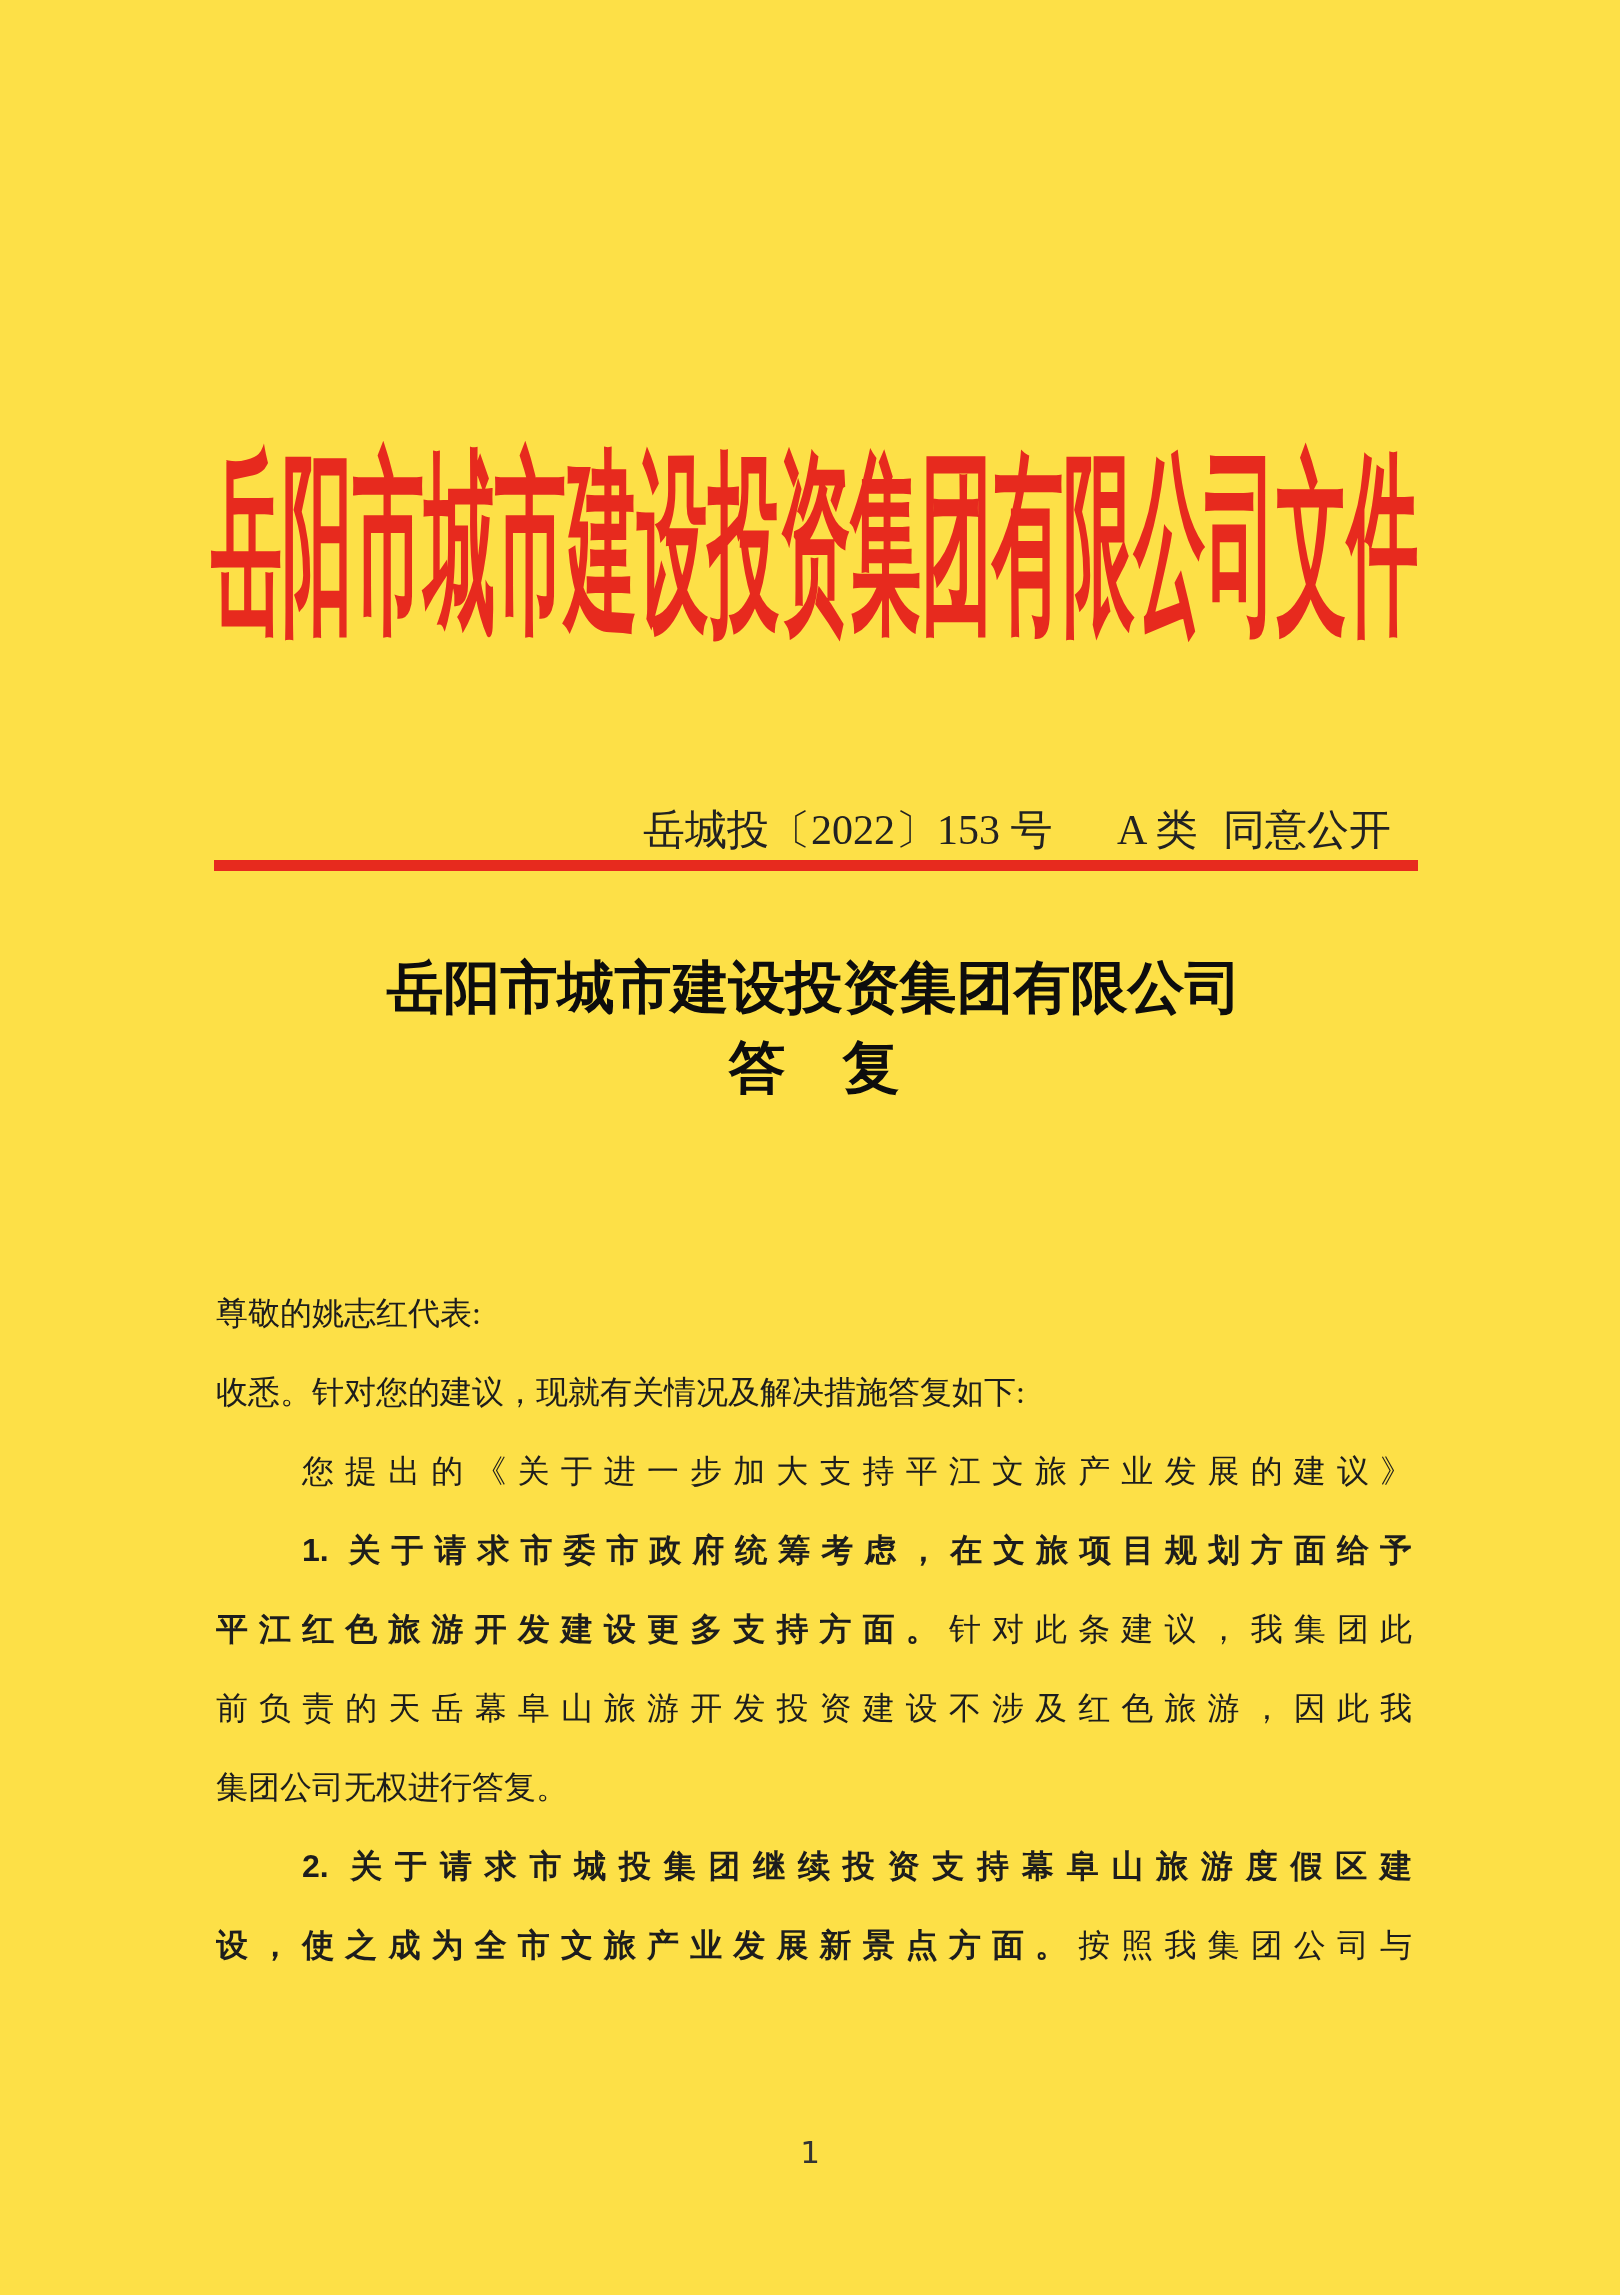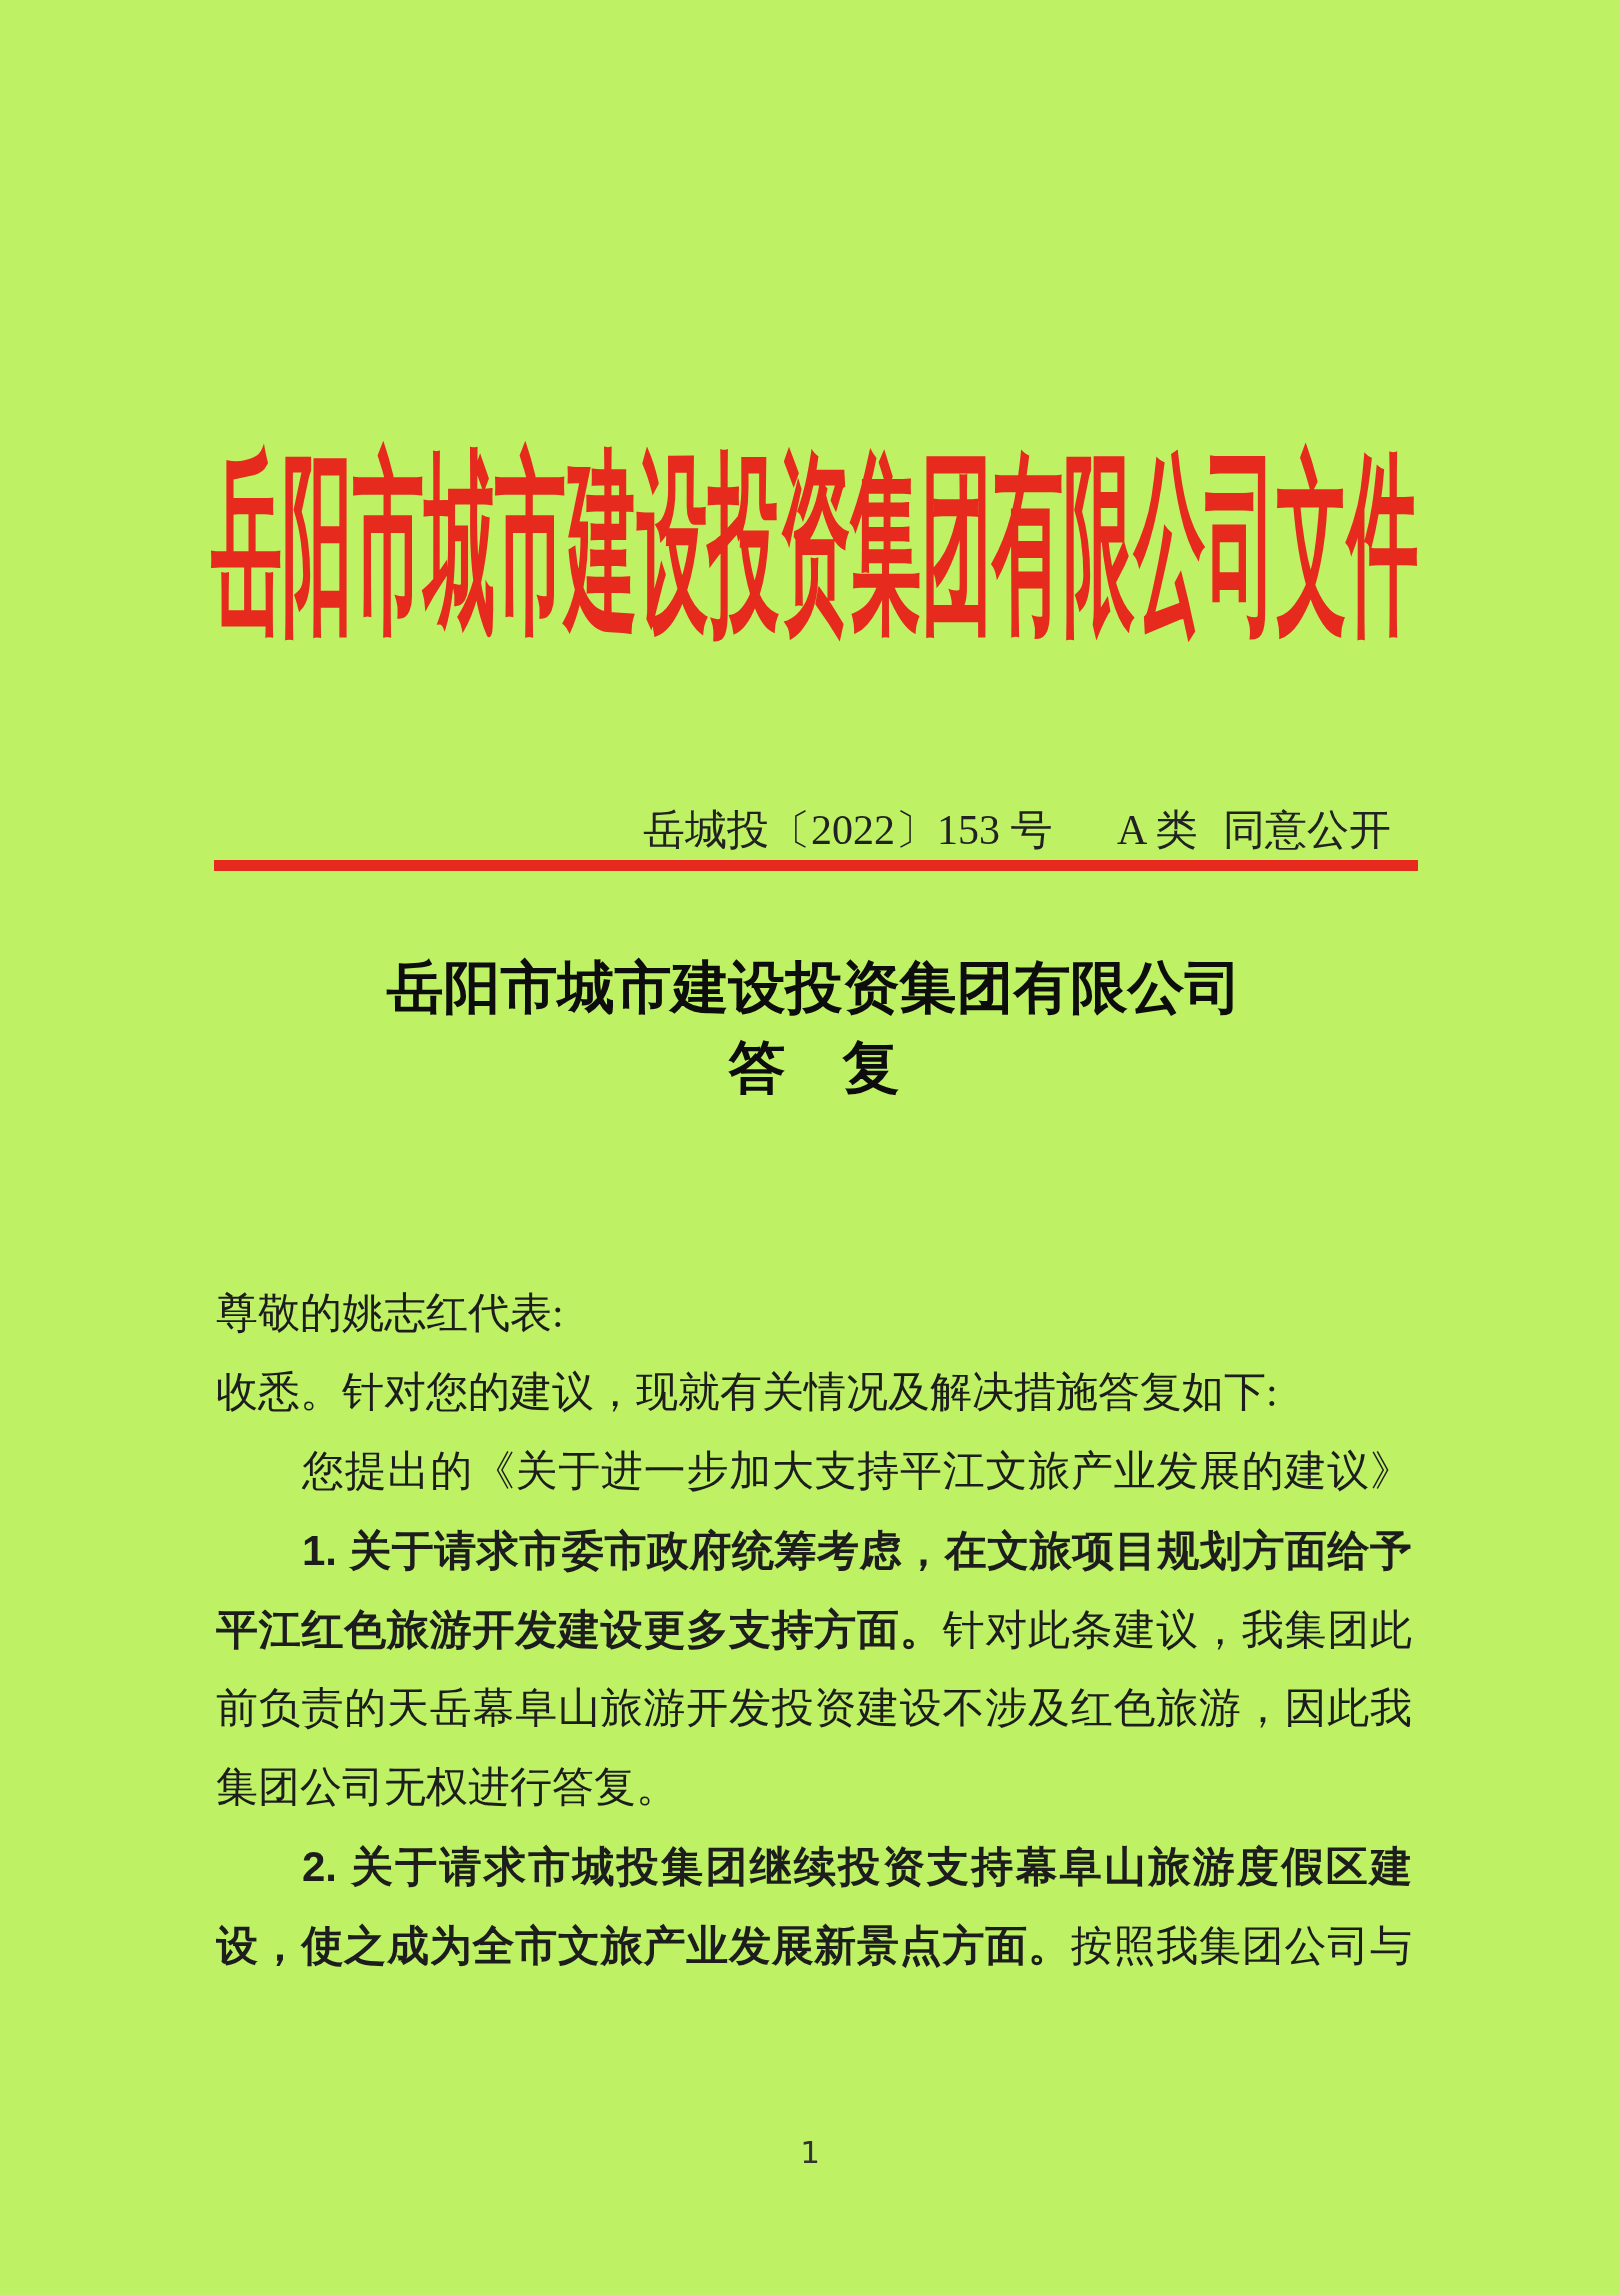--- a/index.html
+++ b/index.html
@@ -3,21 +3,21 @@
 <meta charset="utf-8">
 <style>
   * { margin:0; padding:0; box-sizing:border-box; }
   html, body { width:1620px; height:2296px; }
   body {
     position:relative;
     background:#fdfdfc;
     font-family:"Liberation Serif", serif;
     overflow:hidden;
   }
-  .page { position:absolute; left:0; top:0; width:1620px; height:2296px; background:#bef264; overflow:hidden; }
+  .page { position:absolute; left:0; top:0; width:1620px; height:2296px; background:#fde047; overflow:hidden; }
 
   
   .letterhead { position:absolute; left:211px; top:443px; width:1210px; height:198px; overflow:visible; }
   .letterhead-text {
     display:inline-block;
     white-space:nowrap;
     font-family:"DejaVu Serif","Liberation Serif",serif;
     font-weight:bold;
     font-size:196px;
     line-height:198px;
@@ -50,21 +50,21 @@
     color:#0d0d0d;
     font-size:57px;
     line-height:80px;
     margin-top:11px;
   }
   .doctitle div { height:80px; }
 
   
   .body-text {
     position:absolute; left:216px; top:1274px; width:1196px;
-    font-size:42px;
+    font-size:32px;
     color:#1d1d1d;
     font-family:"Liberation Serif", serif;
   }
   .bline { height:79px; line-height:79px; overflow:hidden; }
   .bline.ind { text-indent:86px; }
   .bline.just { text-align:justify; text-align-last:justify; text-justify:inter-character; }
   .seg-n { font-family:"Liberation Serif", serif; font-weight:normal; }
   .seg-b { font-family:"Liberation Sans", sans-serif; font-weight:700; }
 
   

